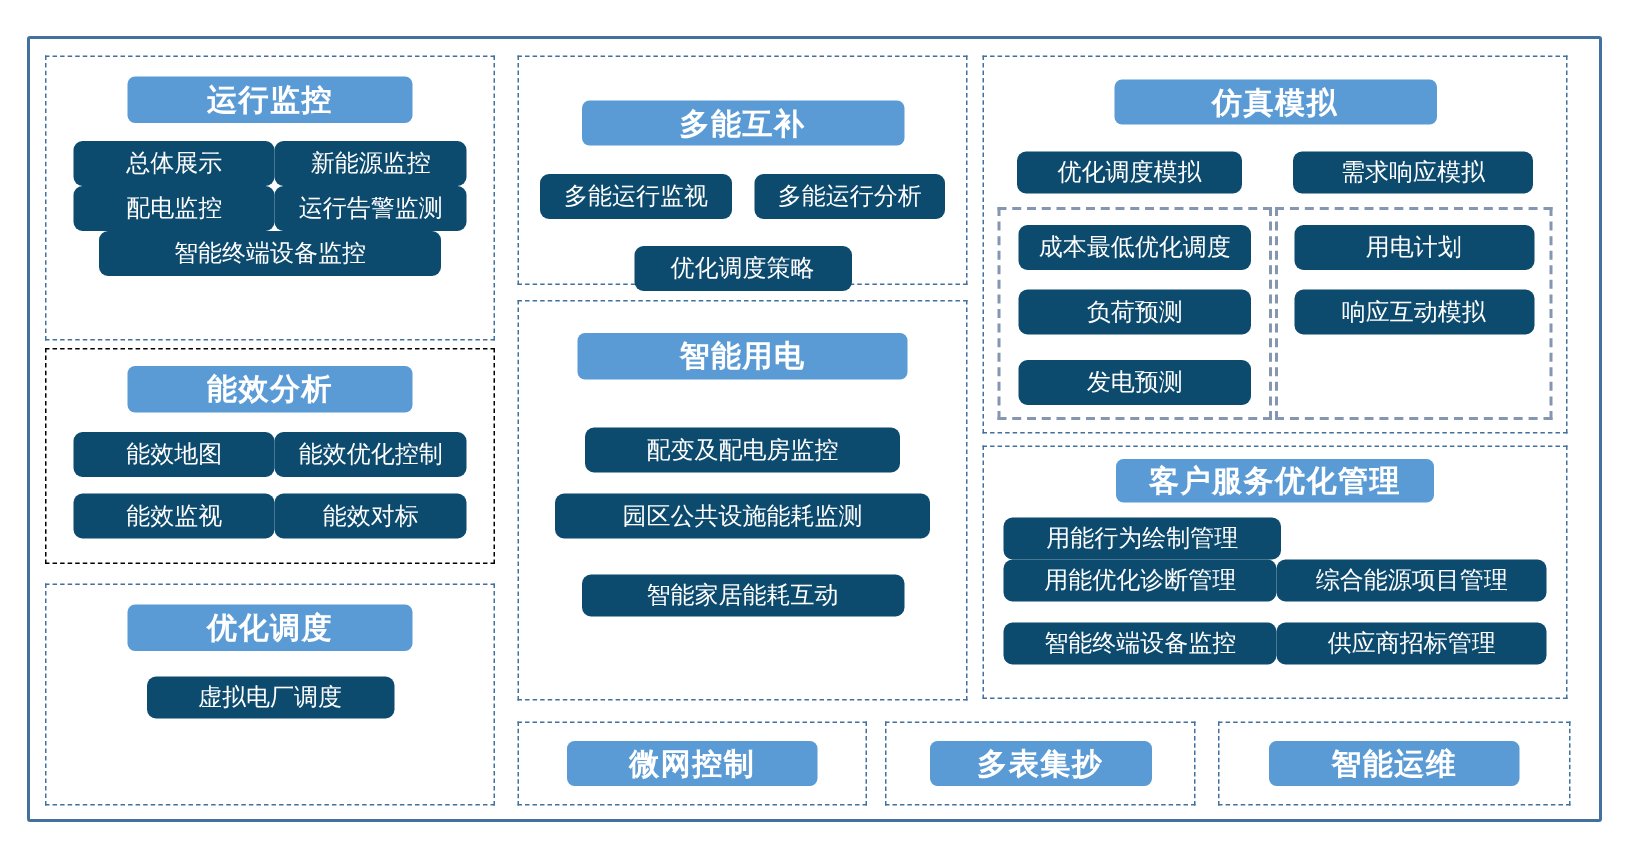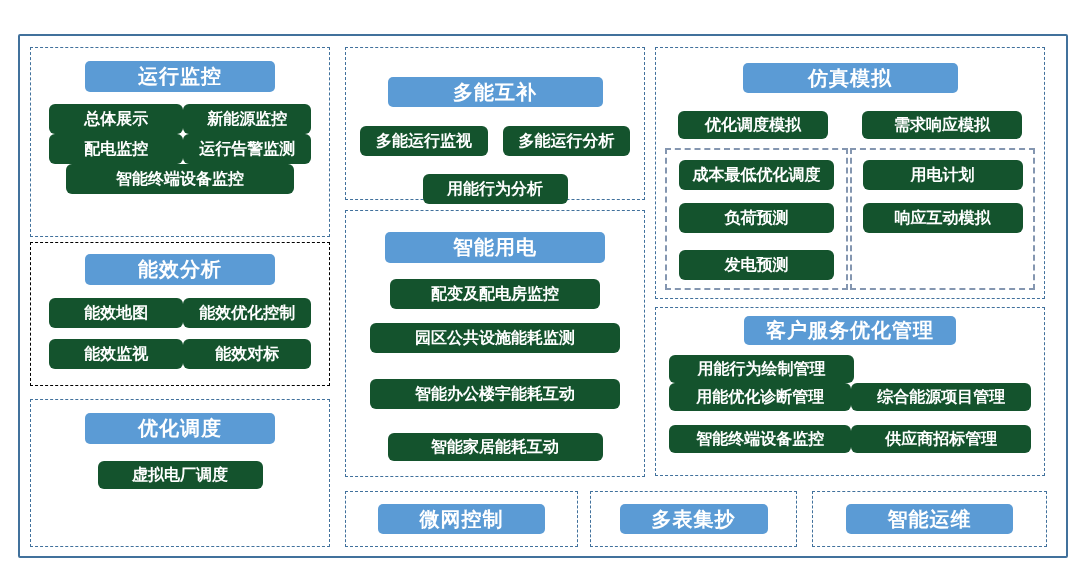--- a/index.html
+++ b/index.html
@@ -1,34 +1,34 @@
 <!DOCTYPE html>
 <html><head>
 <meta charset="utf-8">
 <style>
   * { margin: 0; padding: 0; box-sizing: border-box; }
   html, body { background: #ffffff; }
   body {
     font-family: "Liberation Sans", "DejaVu Sans", sans-serif;
     width: 1088px; height: 562px; position: relative; overflow: hidden;
   }
-  .canvas { position: absolute; left: 0; top: 14px; width: 1088px; height: 454px; background: #ffffff; text-align: center; }
+  .canvas { position: absolute; left: 0; top: 4px; width: 1088px; height: 454px; background: #ffffff; text-align: center; }
   .frame {
     position: absolute; left: 18px; top: 20px; width: 1050px; height: 524px;
     border: 2px solid #41719C; border-radius: 2px; background: #ffffff;
   }
   .box { position: absolute; border: 1px dashed #41719C; background: transparent; }
   .box.black-dash { border-color: #000000; }
   .hdr {
     background: #5B9BD5; color: #ffffff; font-weight: bold; font-size: 20px;
     border-radius: 5px; display: flex; align-items: center; justify-content: center;
     white-space: nowrap; letter-spacing: 1px;
   }
   .item {
-    background: #14532d; color: #ffffff; font-weight: bold; font-size: 16px;
+    background: #0c4a6e; color: #ffffff; font-weight: normal; font-size: 16px;
     border-radius: 6px; display: flex; align-items: center; justify-content: center;
     white-space: nowrap; height: 30px;
   }
   .row { display: flex; justify-content: space-between; align-items: center; }
   .row.center { justify-content: center; }
   .mxauto { margin-left: auto; margin-right: auto; }
   .subbox { border: 2px dashed #8496B0; }
   
   .w137{width:137px}.w130{width:130px}.w228{width:228px}.w165{width:165px;height:28px}
   .w128{width:128px}.w127{width:127px}.w145{width:145px}
@@ -53,21 +53,21 @@
   #s4{left:345px;top:196px;width:300px;height:267px}
   #s5{left:655px;top:33px;width:390px;height:252px}
   #s6{left:655px;top:293px;width:390px;height:169px}
   #s7{left:345px;top:477px;width:233px;height:56px}
   #s8{left:590px;top:477px;width:207px;height:56px}
   #s9{left:812px;top:477px;width:235px;height:56px}
   .bottom-box{display:flex;align-items:center;justify-content:center}
   .pad18{padding:0 18px}.pad14{padding:0 14px}.pad22{padding:0 22px}.pad13{padding:0 13px}.pad9{padding:0 9px}
   .mt9{margin-top:9px}.mt10{margin-top:10px}.mt11{margin-top:11px}.mt12{margin-top:12px}
   .mt13{margin-top:13px}.mt14{margin-top:14px}.mt15{}.mt17{margin-top:17px}
-  .mt18{margin-top:18px}.mt19{margin-top:19px}.mt20{margin-top:16px}.mt24{margin-top:24px}.mt26{margin-top:26px}
+  .mt18{margin-top:18px}.mt19{margin-top:19px}.mt20{margin-top:32px}.mt24{margin-top:24px}.mt26{margin-top:26px}
   .sub1{width:183px;height:142px}
   .sub2{width:185px;height:142px}
   .subitem-first{margin:10px auto 0}
 </style>
 </head>
 <body>
 
 <div class="canvas">
   <div class="frame"></div>
 
@@ -105,29 +105,28 @@
     </div>
   </section>
 
   <section class="box" id="s3">
     <div class="hdr h3">多能互补</div>
     <div class="row pad14 mt19">
       <div class="item w128">多能运行监视</div>
       <div class="item w127">多能运行分析</div>
     </div>
     <div class="row center mt18">
-      <div class="item w145">用能行为分析</div>
+      <div class="item w145">优化调度策略</div>
     </div>
   </section>
 
   <section class="box" id="s4">
     <div class="hdr h4">智能用电</div>
     <div class="item w210 mxauto mt20">配变及配电房监控</div>
     <div class="item w250 mxauto mt14">园区公共设施能耗监测</div>
-    <div class="item w250 mxauto mt26">智能办公楼宇能耗互动</div>
     <div class="item w215i mxauto mt24">智能家居能耗互动</div>
   </section>
 
   <section class="box" id="s5">
     <div class="hdr h5">仿真模拟</div>
     <div class="row pad22 mt18">
       <div class="item w150">优化调度模拟</div>
       <div class="item w160h">需求响应模拟</div>
     </div>
     <div class="row pad9 mt9">

